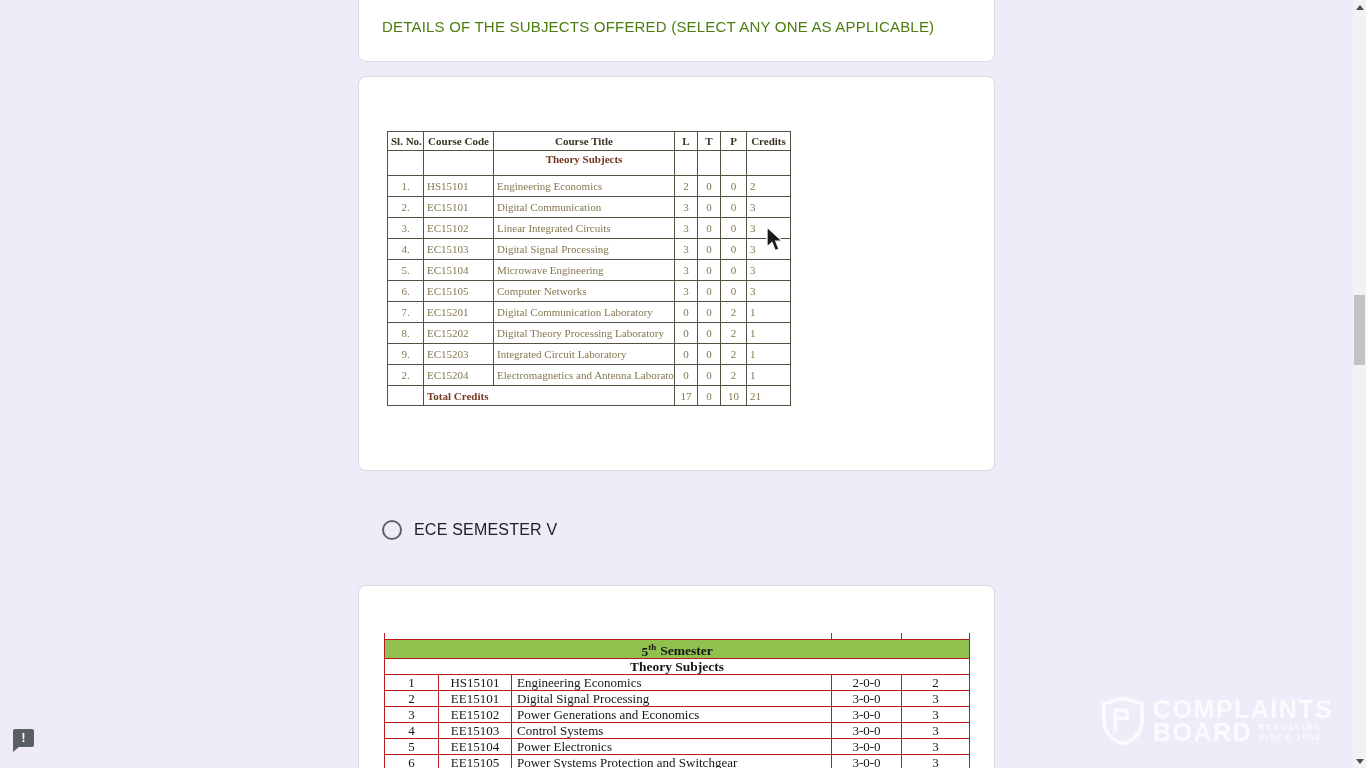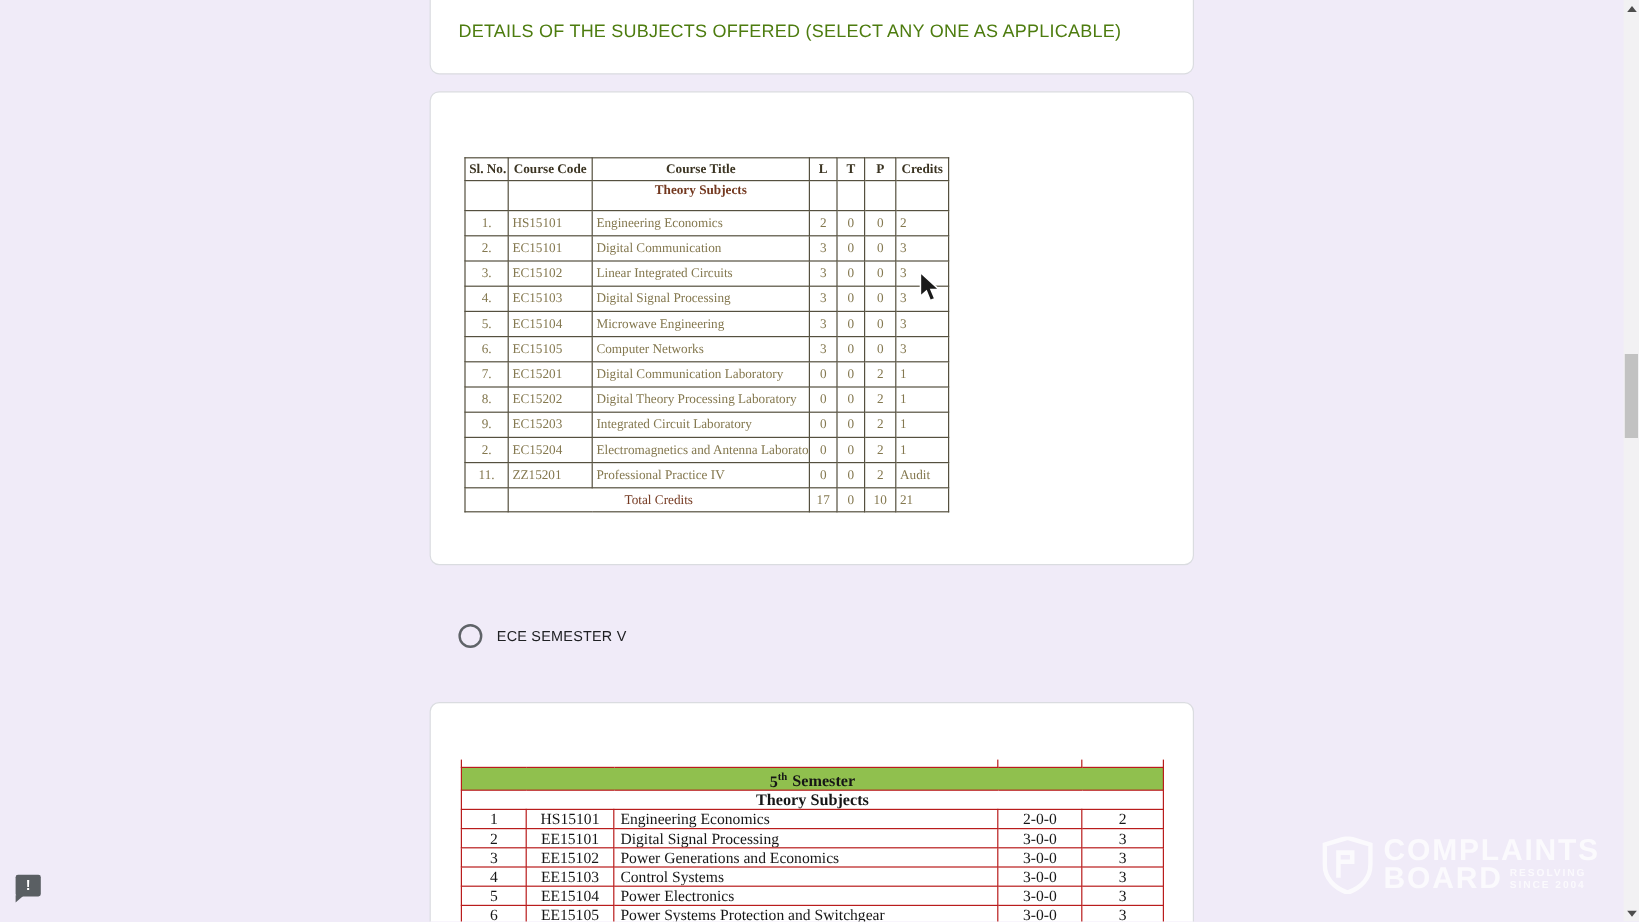--- a/index.html
+++ b/index.html
@@ -28,21 +28,21 @@
   }
   .t1 td{
     border:1px solid #55503f;padding:0 3px;height:21px;
     white-space:nowrap;overflow:hidden;box-sizing:border-box;vertical-align:middle;
   }
   .t1 tr.hdr td{color:#3b3422;font-weight:bold;text-align:center;height:19px;}
   .t1 td.c{text-align:center;}
   .t1 tr.sec td{color:#73381f;font-weight:bold;}
   .t1 tr.theory td{height:25px;vertical-align:top;padding-top:2px;}
   .t1 tr.tot td{height:20px;}
-  .t1 tr.tot td.lbl{color:#73381f;font-weight:normal;text-align:center;}
+  .t1 tr.tot td.lbl{color:#73381f;font-weight:bold;}
 
   
   .t2{
     position:absolute;left:25px;top:47px;width:585px;
     border-collapse:collapse;table-layout:fixed;
     font-family:"Liberation Serif",serif;font-size:13px;color:#161616;
   }
   .t2 td{
     border:1px solid #b91c1c;padding:0 5px;height:16px;line-height:15px;
     white-space:nowrap;overflow:hidden;box-sizing:border-box;
@@ -50,21 +50,21 @@
   .t2 tr.clip td{border-top:none;height:6px;}
   .t2 tr.green td{background:#90c04e;font-weight:bold;text-align:center;font-size:13.5px;height:17px;}
   .t2 tr.secrow td{font-weight:bold;text-align:center;font-size:13.5px;}
   .t2 td.c{text-align:center;}
   .t2 sup{font-size:9px;}
   .t2 .sem-word{margin-left:4px;}
 
   
   .option{position:absolute;left:23px;top:443px;display:flex;align-items:center;cursor:pointer;}
   .radio{width:20px;height:20px;border:2px solid #5f6368;border-radius:50%;box-sizing:border-box;flex:0 0 auto;}
-  .option-label{font-size:12px;color:#202124;letter-spacing:.2px;margin-left:12px;}
+  .option-label{font-size:16px;color:#202124;letter-spacing:.2px;margin-left:12px;}
 
   
   .cursor{position:absolute;left:766px;top:226px;pointer-events:none;}
 
   
   .watermark{
     position:absolute;left:1102px;top:697px;display:flex;align-items:center;
     color:rgba(255,255,255,0.72);
   }
   .wm-shield{flex:0 0 auto;margin-right:9px;}
@@ -211,29 +211,20 @@
     </tr>
     <tr>
       <td class="c">2.</td>
       <td>EC15204</td>
       <td>Electromagnetics and Antenna Laboratory</td>
       <td class="c">0</td>
       <td class="c">0</td>
       <td class="c">2</td>
       <td>1</td>
     </tr>
-    <tr>
-      <td class="c">11.</td>
-      <td>ZZ15201</td>
-      <td>Professional Practice IV</td>
-      <td class="c">0</td>
-      <td class="c">0</td>
-      <td class="c">2</td>
-      <td>Audit</td>
-    </tr>
     <tr class="tot">
       <td></td>
       <td colspan="2" class="lbl">Total Credits</td>
       <td class="c">17</td>
       <td class="c">0</td>
       <td class="c">10</td>
       <td>21</td>
     </tr>
   </tbody>
     </table>

